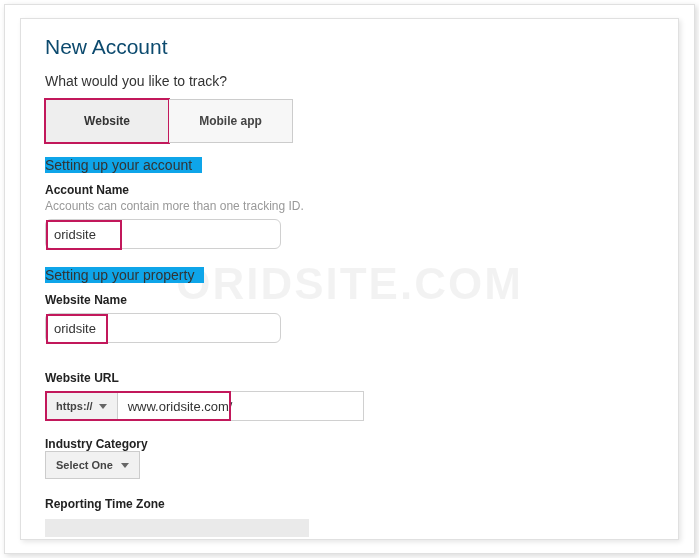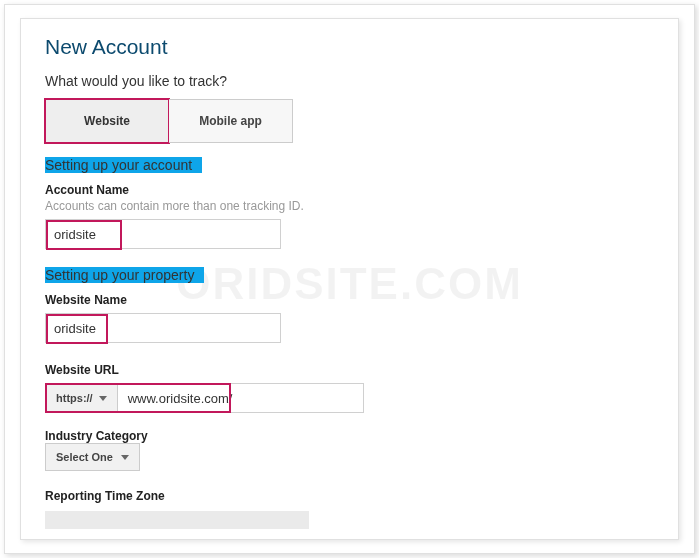--- a/index.html
+++ b/index.html
@@ -117,20 +117,21 @@
       align-items: center;
       background: #fff;
     }
     .text-input .value {
       padding: 0 8px;
       font-size: 13px;
       color: #333;
     }
     .input-highlight {
       position: relative;
+      border-radius: 6px;
     }
     .input-highlight .hl {
       position: absolute;
       top: 0; left: 0;
       height: 30px;
       border: 2px solid #c2185b;
       pointer-events: none;
     }
     .acct-hl { width: 76px; }
     .url-row {
@@ -224,21 +225,21 @@
   </div>
 
   <div class="section-title" style="margin-top:18px;"><span>Setting up your property</span></div>
 
   <div class="field-label">Website Name</div>
   <div class="text-input input-highlight rel">
     <span class="value">oridsite</span>
     <div class="hl" style="width:62px;"></div>
   </div>
 
-  <div class="field-label" style="margin-top:20px;">Website URL</div>
+  <div class="field-label" style="margin-top:28px;">Website URL</div>
   <div class="url-row rel">
     <div class="scheme-select">
       <span>https://</span>
       <span class="caret-down-icon"></span>
     </div>
     <div class="url-input">
       <span class="value">www.oridsite.com/</span>
     </div>
     <div class="url-highlight" style="width:186px;"></div>
   </div>

